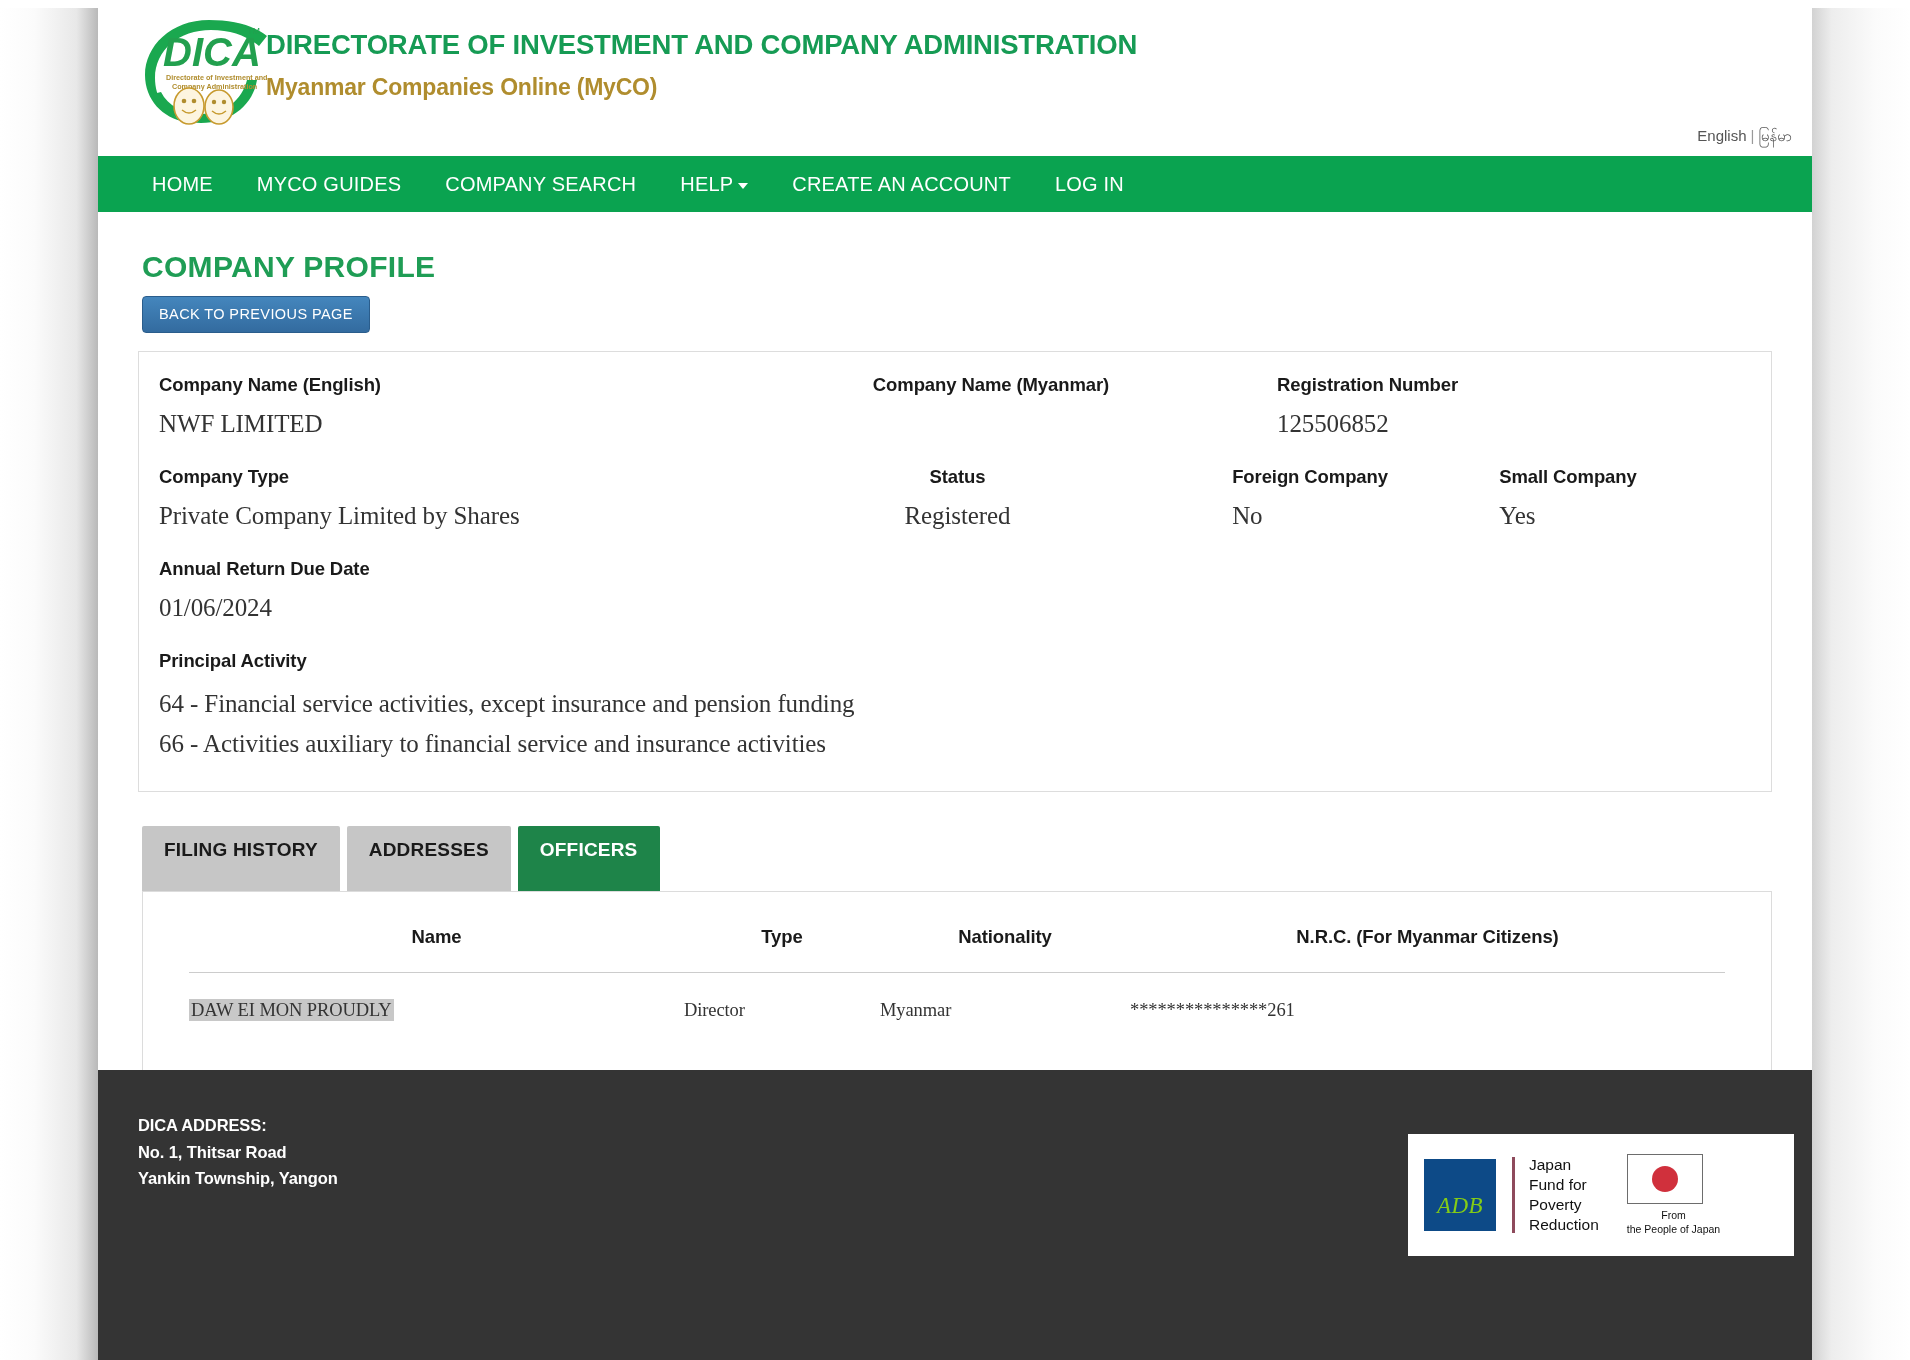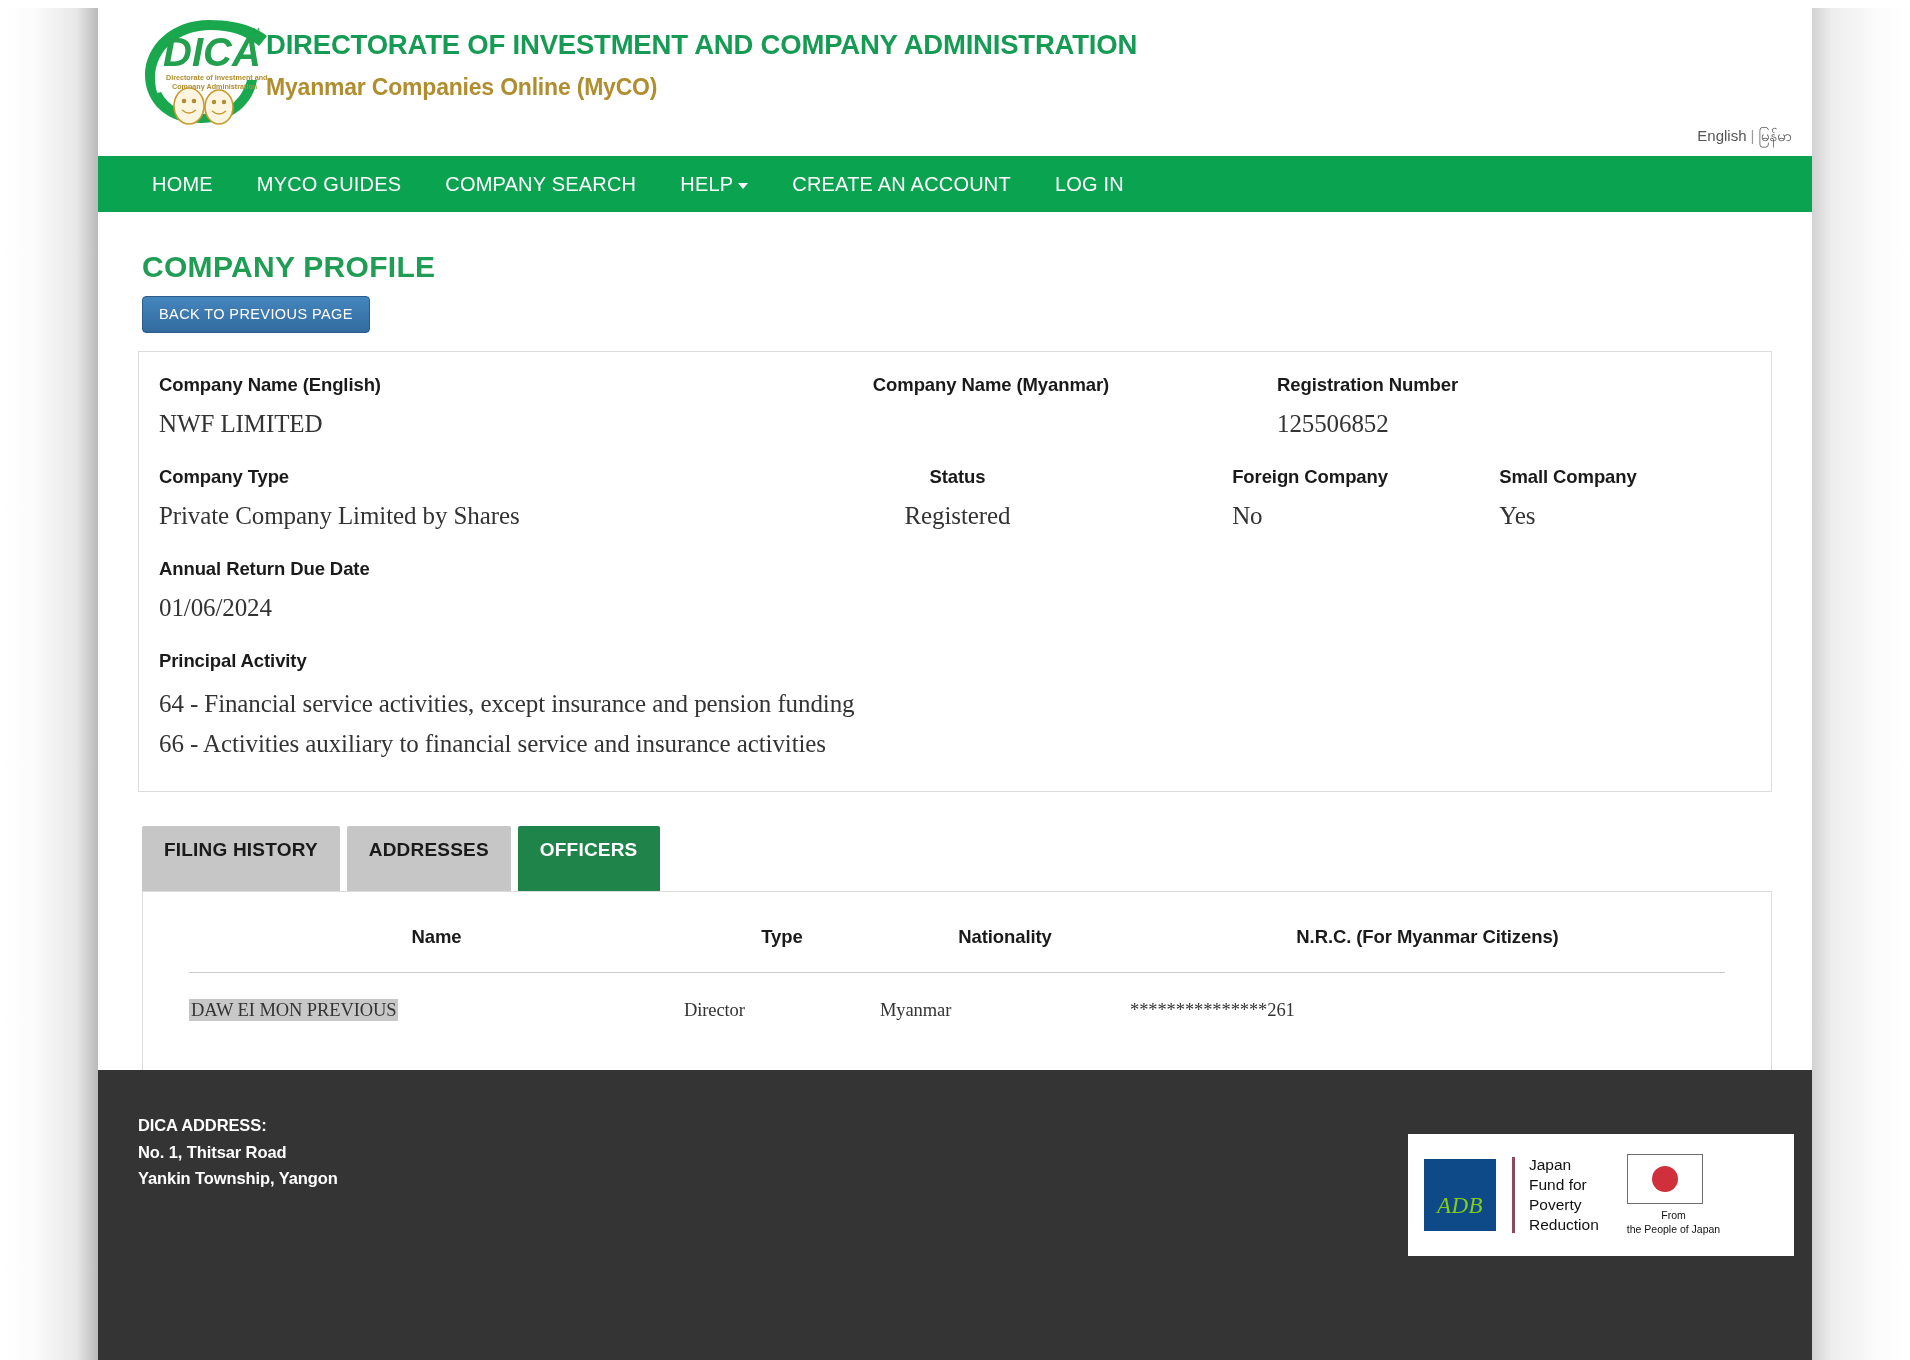--- a/index.html
+++ b/index.html
@@ -382,21 +382,21 @@
           <thead>
             <tr>
               <th class="col-name">Name</th>
               <th class="col-type">Type</th>
               <th class="col-nat">Nationality</th>
               <th class="col-nrc">N.R.C. (For Myanmar Citizens)</th>
             </tr>
           </thead>
           <tbody>
             <tr>
-              <td><span class="sel-text">DAW EI MON PREVIOUS</span></td>
+              <td><span class="sel-text">DAW EI MON PROUDLY</span></td>
               <td>Director</td>
               <td>Myanmar</td>
               <td>***************261</td>
             </tr>
           </tbody>
         </table>
       </div>
 
     </div>
 

